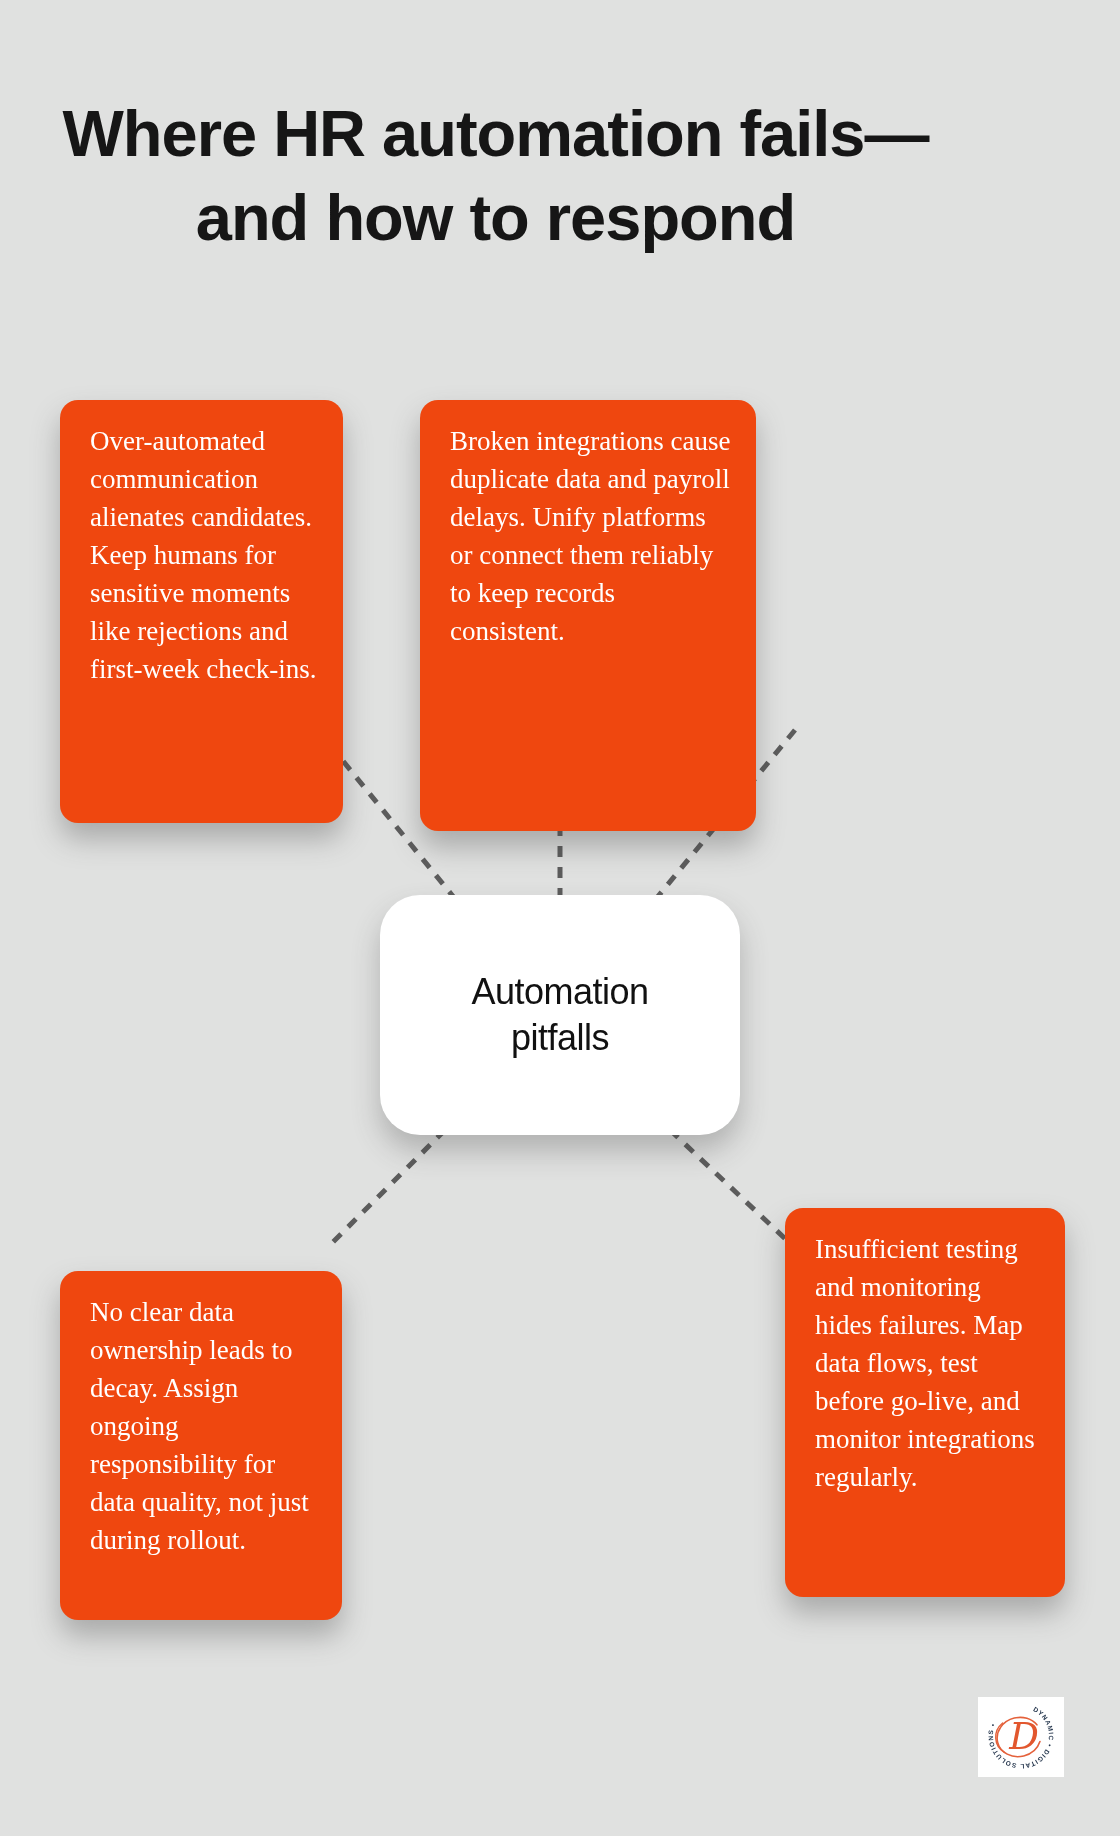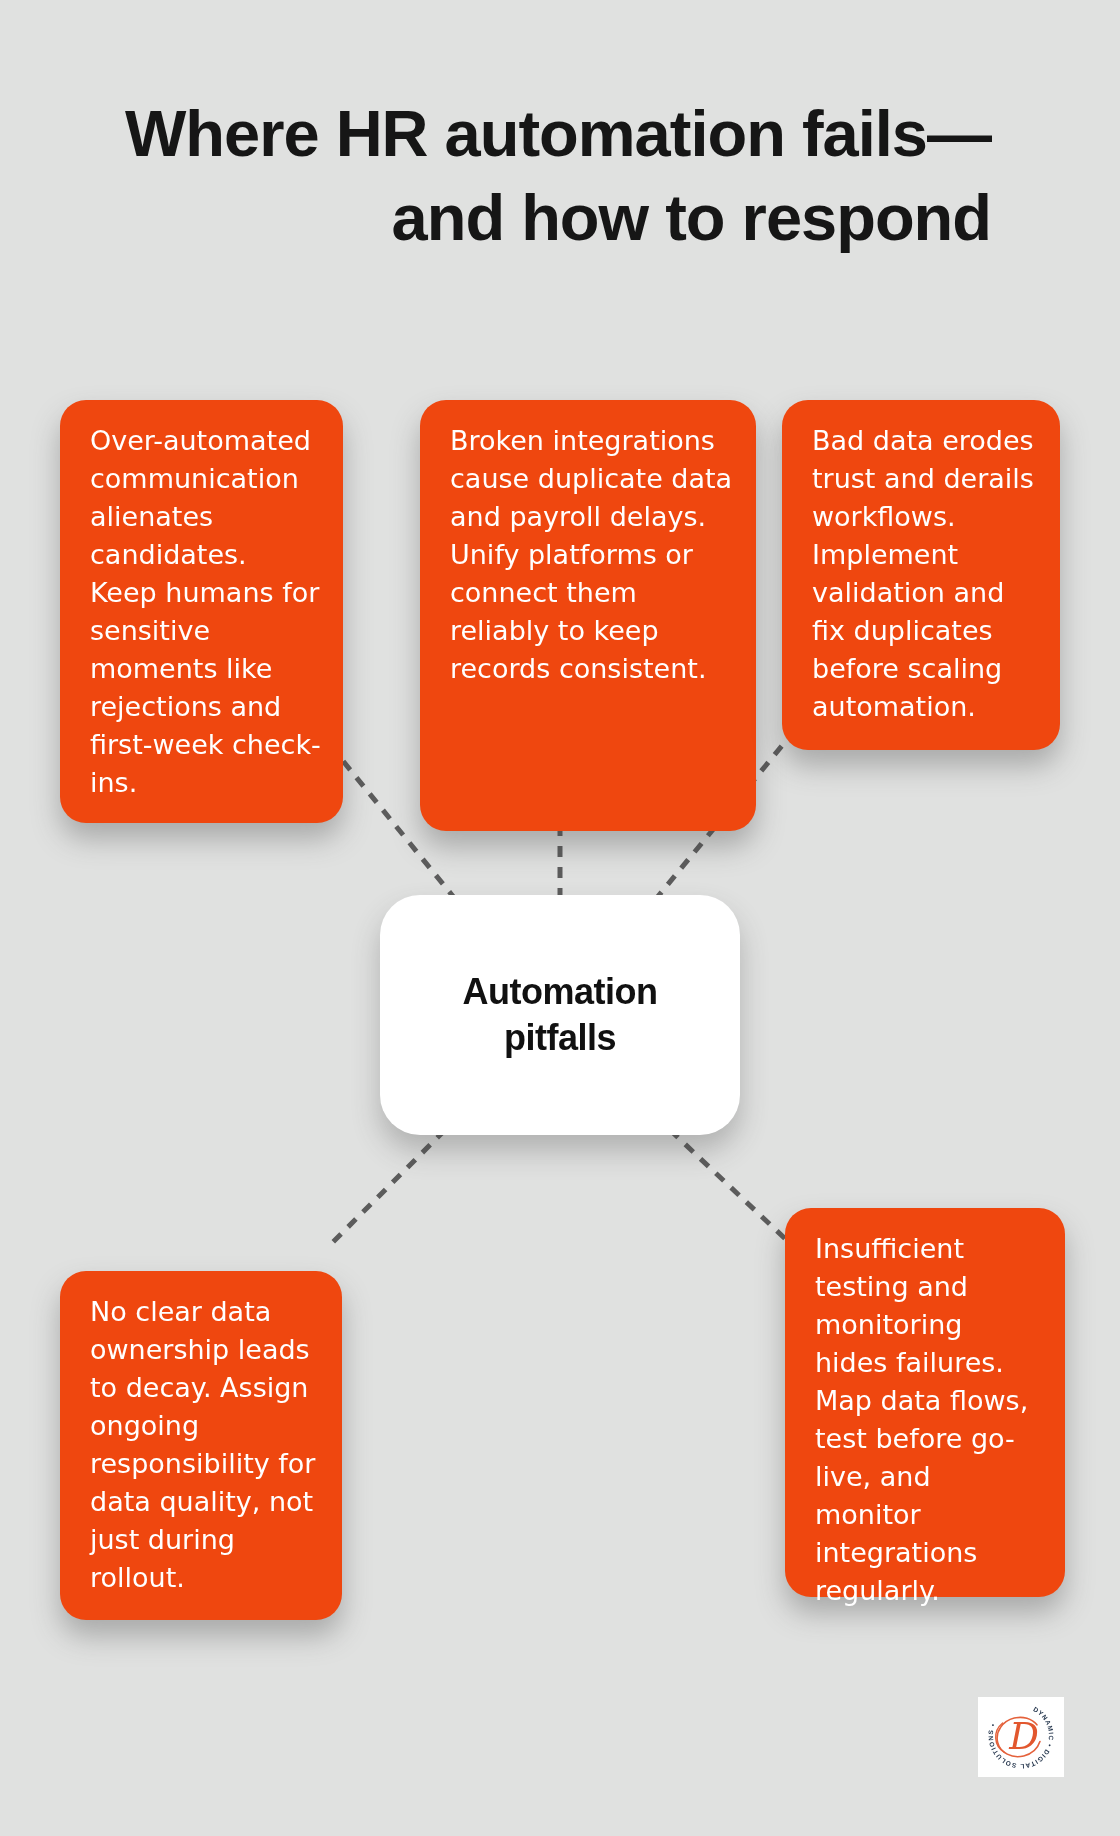--- a/index.html
+++ b/index.html
@@ -9,21 +9,21 @@
     font-family:"DejaVu Sans","Liberation Sans",sans-serif;
     position:relative;
     overflow:hidden;
   }
   .canvas{position:absolute;inset:0;}
 
   
   .title{
     position:absolute;
     top:92px;left:0;width:991px;
-    text-align:right;
+    text-align:center;
     font-family:"Liberation Sans",sans-serif;
     font-weight:700;
     font-size:65px;
     line-height:84px;
     letter-spacing:-1px;
     color:#161616;
   }
 
   
   .connectors{
@@ -33,48 +33,49 @@
   .connectors line{
     stroke:#5c5c5c;
     stroke-width:5;
     stroke-dasharray:11 10;
   }
 
   
   .node{
     position:absolute;
     background:#ef470f;
-    border-radius:26px;
+    border-radius:18px;
     color:#ffffff;
     font-size:27px;
     line-height:38px;
     padding:22px 22px 20px 30px;
     box-sizing:border-box;
     box-shadow:0 16px 28px rgba(70,70,70,0.35);
     z-index:2;
+    font-family:Liberation Serif, serif;
   }
   .node-1{left:60px;  top:400px; width:283px; height:423px;}
   .node-2{left:420px; top:400px; width:336px; height:431px;}
   .node-3{left:782px; top:400px; width:278px; height:350px;}
   .node-4{left:60px;  top:1271px;width:282px; height:349px;}
   .node-5{left:785px; top:1208px;width:280px; height:389px;}
 
   
   .center-node{
     position:absolute;
     left:380px;top:895px;width:360px;height:240px;
     background:#ffffff;
     border-radius:40px;
     box-shadow:0 16px 28px rgba(70,70,70,0.30);
     display:flex;align-items:center;justify-content:center;
     z-index:2;
   }
   .center-node .label{
     font-family:"Liberation Sans",sans-serif;
-    font-weight:700;
+    font-weight:400;
     font-size:36px;
     line-height:46px;
     color:#111111;
     text-align:center;
     max-width:260px;
     letter-spacing:-0.5px;
   }
 
   
   .logo{
@@ -117,23 +118,20 @@
   </svg>
 
   <div class="node node-1">
     <div>Over-automated communication alienates candidates. Keep humans for sensitive moments like rejections and first-week check-ins.</div>
   </div>
 
   <div class="node node-2">
     <div>Broken integrations cause duplicate data and payroll delays. Unify platforms or connect them reliably to keep records consistent.</div>
   </div>
 
-  <div class="node node-3">
-    <div>Bad data erodes trust and derails workflows. Implement validation and fix duplicates before scaling automation.</div>
-  </div>
 
   <div class="node node-4">
     <div>No clear data ownership leads to decay. Assign ongoing responsibility for data quality, not just during rollout.</div>
   </div>
 
   <div class="node node-5">
     <div>Insufficient testing and monitoring hides failures. Map data flows, test before go-live, and monitor integrations regularly.</div>
   </div>
 
   <div class="center-node">

